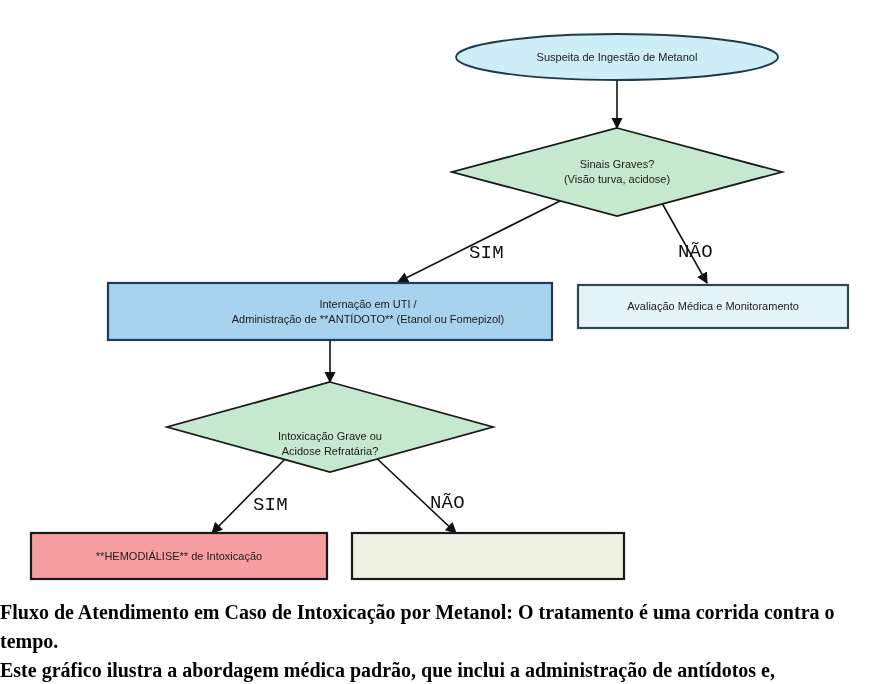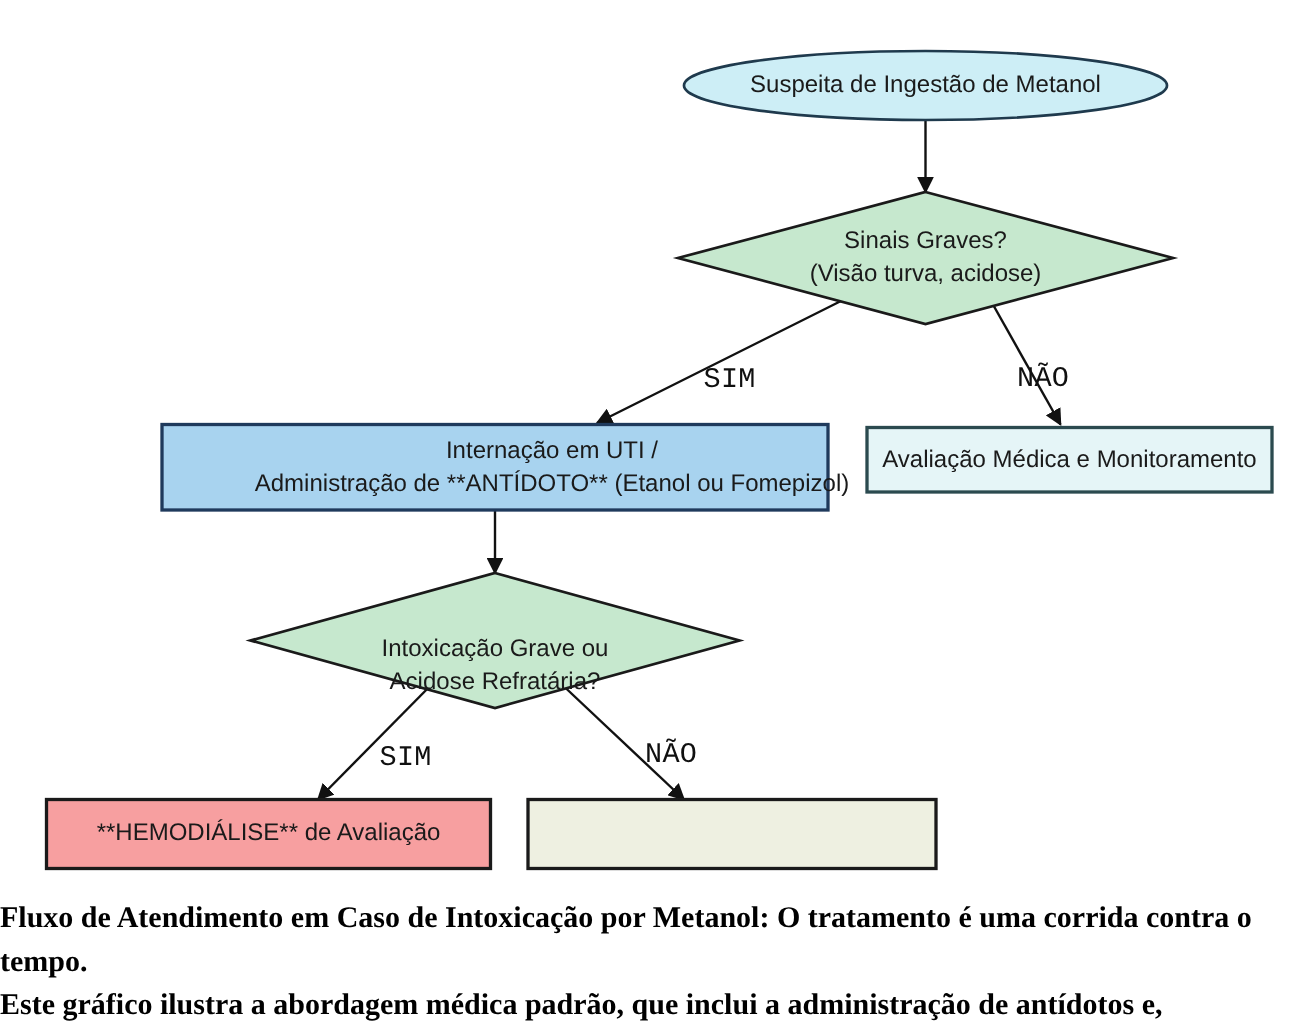--- a/index.html
+++ b/index.html
@@ -26,21 +26,21 @@
     width: 876px;
     height: 684px;
   }
   .node-label {
     position: absolute;
     display: flex;
     align-items: center;
     justify-content: center;
     text-align: center;
     color: #1a1a1a;
-    font-size: 16px;
+    font-size: 11px;
     line-height: 1.35;
     pointer-events: none;
     white-space: pre-line;
   }
   .edge-label {
     position: absolute;
     font-family: Liberation Mono, monospace;
     font-size: 19px;
     color: #101010;
     letter-spacing: 0.2px;
@@ -104,21 +104,21 @@
 (Visão turva, acidose)</div>
 
   <div class="node-label" style="left:110px; top:285px; width:440px; height:53px;padding-left:38px;">Internação em UTI /
 Administração de **ANTÍDOTO** (Etanol ou Fomepizol)</div>
 
   <div class="node-label" style="left:580px; top:287px; width:266px; height:39px;">Avaliação Médica e Monitoramento</div>
 
   <div class="node-label" style="left:205px; top:403px; width:250px; height:48px;margin-top:17px;">Intoxicação Grave ou
 Acidose Refratária?</div>
 
-  <div class="node-label" style="left:33px; top:535px; width:292px; height:42px;">**HEMODIÁLISE** de Avaliação</div>
+  <div class="node-label" style="left:33px; top:535px; width:292px; height:42px;">**HEMODIÁLISE** de Intoxicação</div>
 
 
   <div class="edge-label" style="left:469px; top:242px;">SIM</div>
 
   <div class="edge-label" style="left:678px; top:241px;">NÃO</div>
 
   <div class="edge-label" style="left:253px; top:494px;">SIM</div>
 
   <div class="edge-label" style="left:430px; top:492px;">NÃO</div>
 

